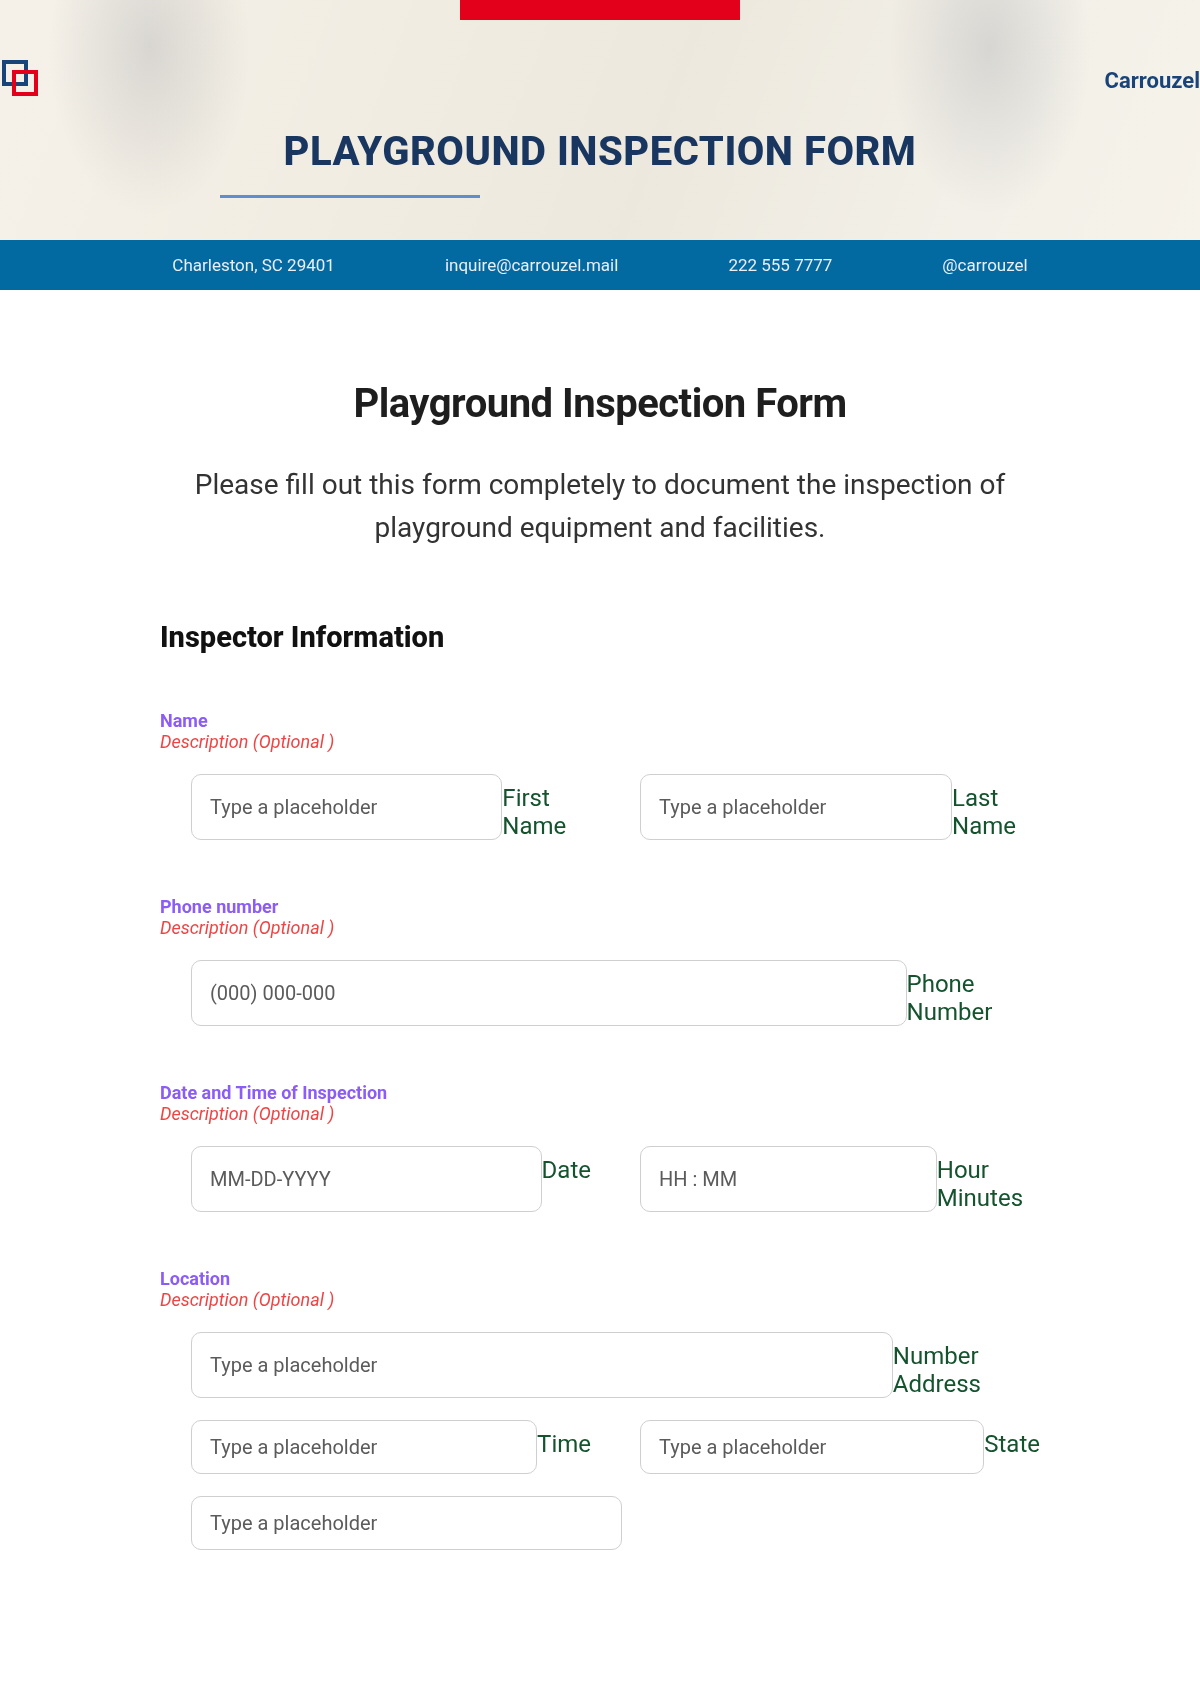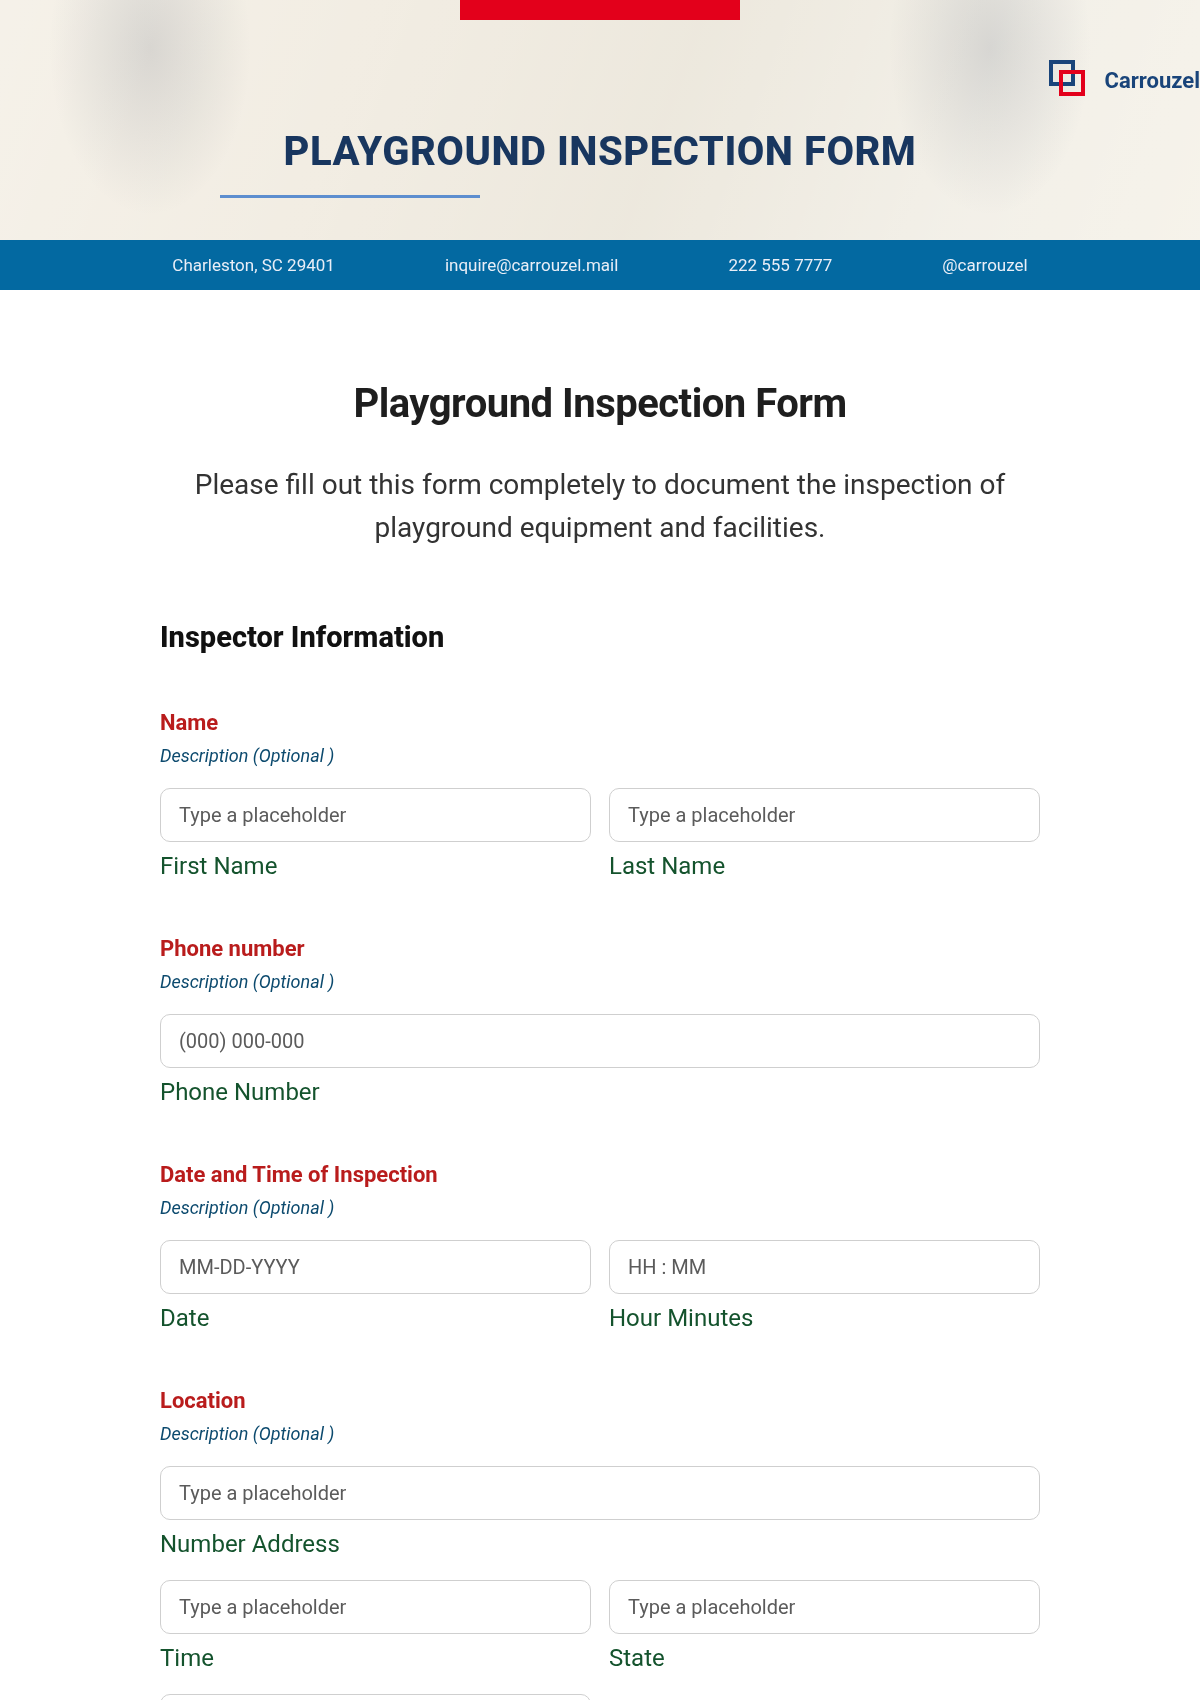--- a/index.html
+++ b/index.html
@@ -29,21 +29,21 @@
   }
   .hero::before { left: 40px; }
   .hero::after { right: 100px; }
   .red-bar {
     width: 280px; height: 20px;
     background: #e3001b;
     margin: 0 auto;
     position: relative; z-index: 1;
   }
   .brand {
-    display: flex; align-items: center; justify-content: flex-end;
+    display: flex; align-items: center; justify-content: space-between;
     gap: 18px;
     margin-top: 38px;
     position: relative; z-index: 1;
   }
   .brand-text {
     color: #19447a;
     font-weight: 700;
     font-size: 22px;
   }
   .hero-title {
@@ -89,36 +89,35 @@
     line-height: 1.55;
   }
   .section-heading {
     font-size: 29px;
     font-weight: 800;
     color: #111;
     margin-top: 70px;
   }
   .field-block { margin-top: 56px; }
   .field-label {
-    font-size: 22px;
+    font-size: 18px;
     font-weight: 700;
-    color: #b91c1c;
+    color: #8b5cf6;
   }
   .field-desc {
-    color: #0c4a6e;
+    color: #ef4444;
     font-style: italic;
     font-size: 18px;
-    margin-top: 10px;
   }
   .row {
     display: flex;
     gap: 18px;
     margin-top: 22px;
   }
-  .col { flex: 1; display: flex; flex-direction: column; }
+  .col { flex: 1; display: flex; flex-direction: row; margin-left: 31px; }
   .text-input {
     width: 100%;
     padding: 14px 18px;
     font-size: 20px;
     color: #333;
     border: 1px solid #cfcfcf;
     border-radius: 10px;
     background: #fff;
     font-family: inherit;
   }

